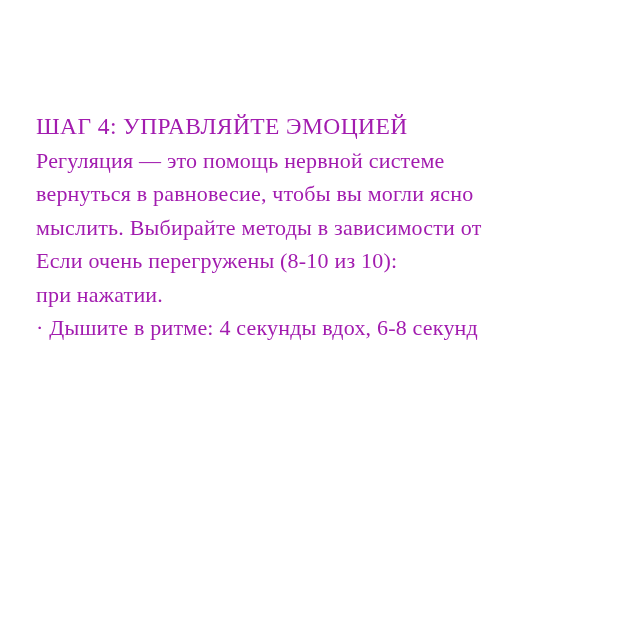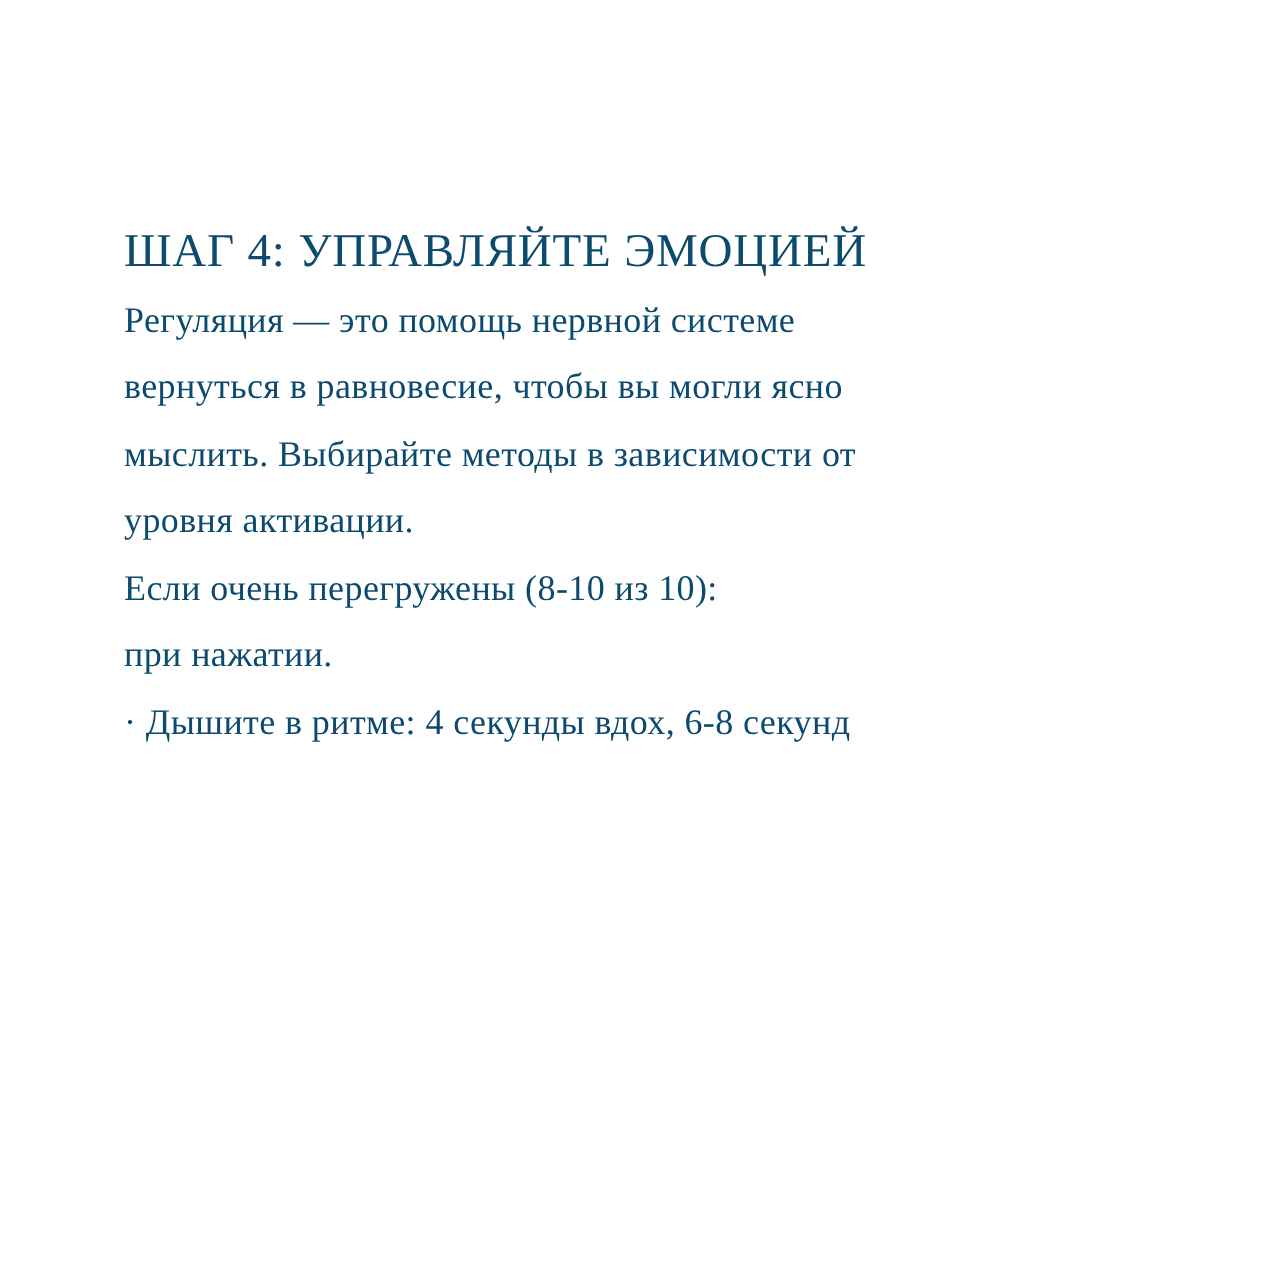--- a/index.html
+++ b/index.html
@@ -6,46 +6,45 @@
     margin: 0;
     padding: 0;
     background: #ffffff;
   }
   .page {
     position: relative;
     width: 640px;
     height: 640px;
     background: #ffffff;
     box-sizing: border-box;
-    padding: 110px 56px 0 62px;
+    padding: 110px 56px 0 36px;
     font-family: "Liberation Serif", "DejaVu Serif", serif;
-    color: #0c4a6e;
+    color: #a21caf;
     overflow: hidden;
   }
   .heading {
     font-size: 23.5px;
     font-weight: 400;
     line-height: 33.5px;
     margin: 0;
     letter-spacing: 0.4px;
     white-space: nowrap;
   }
   .line {
-    font-size: 18px;
+    font-size: 22px;
     font-weight: 400;
     line-height: 33.5px;
     letter-spacing: 0.2px;
     white-space: nowrap;
   }
 </style>
 </head>
 <body>
 
 <div class="page">
   <h1 class="heading">ШАГ 4: УПРАВЛЯЙТЕ ЭМОЦИЕЙ</h1>
   <div class="line">Регуляция — это помощь нервной системе</div>
   <div class="line">вернуться в равновесие, чтобы вы могли ясно</div>
   <div class="line">мыслить. Выбирайте методы в зависимости от</div>
-  <div class="line">уровня активации.</div>
   <div class="line">Если очень перегружены (8-10 из 10):</div>
   <div class="line">при нажатии.</div>
   <div class="line">· Дышите в ритме: 4 секунды вдох, 6-8 секунд</div>
 </div>
 
 </body></html>

